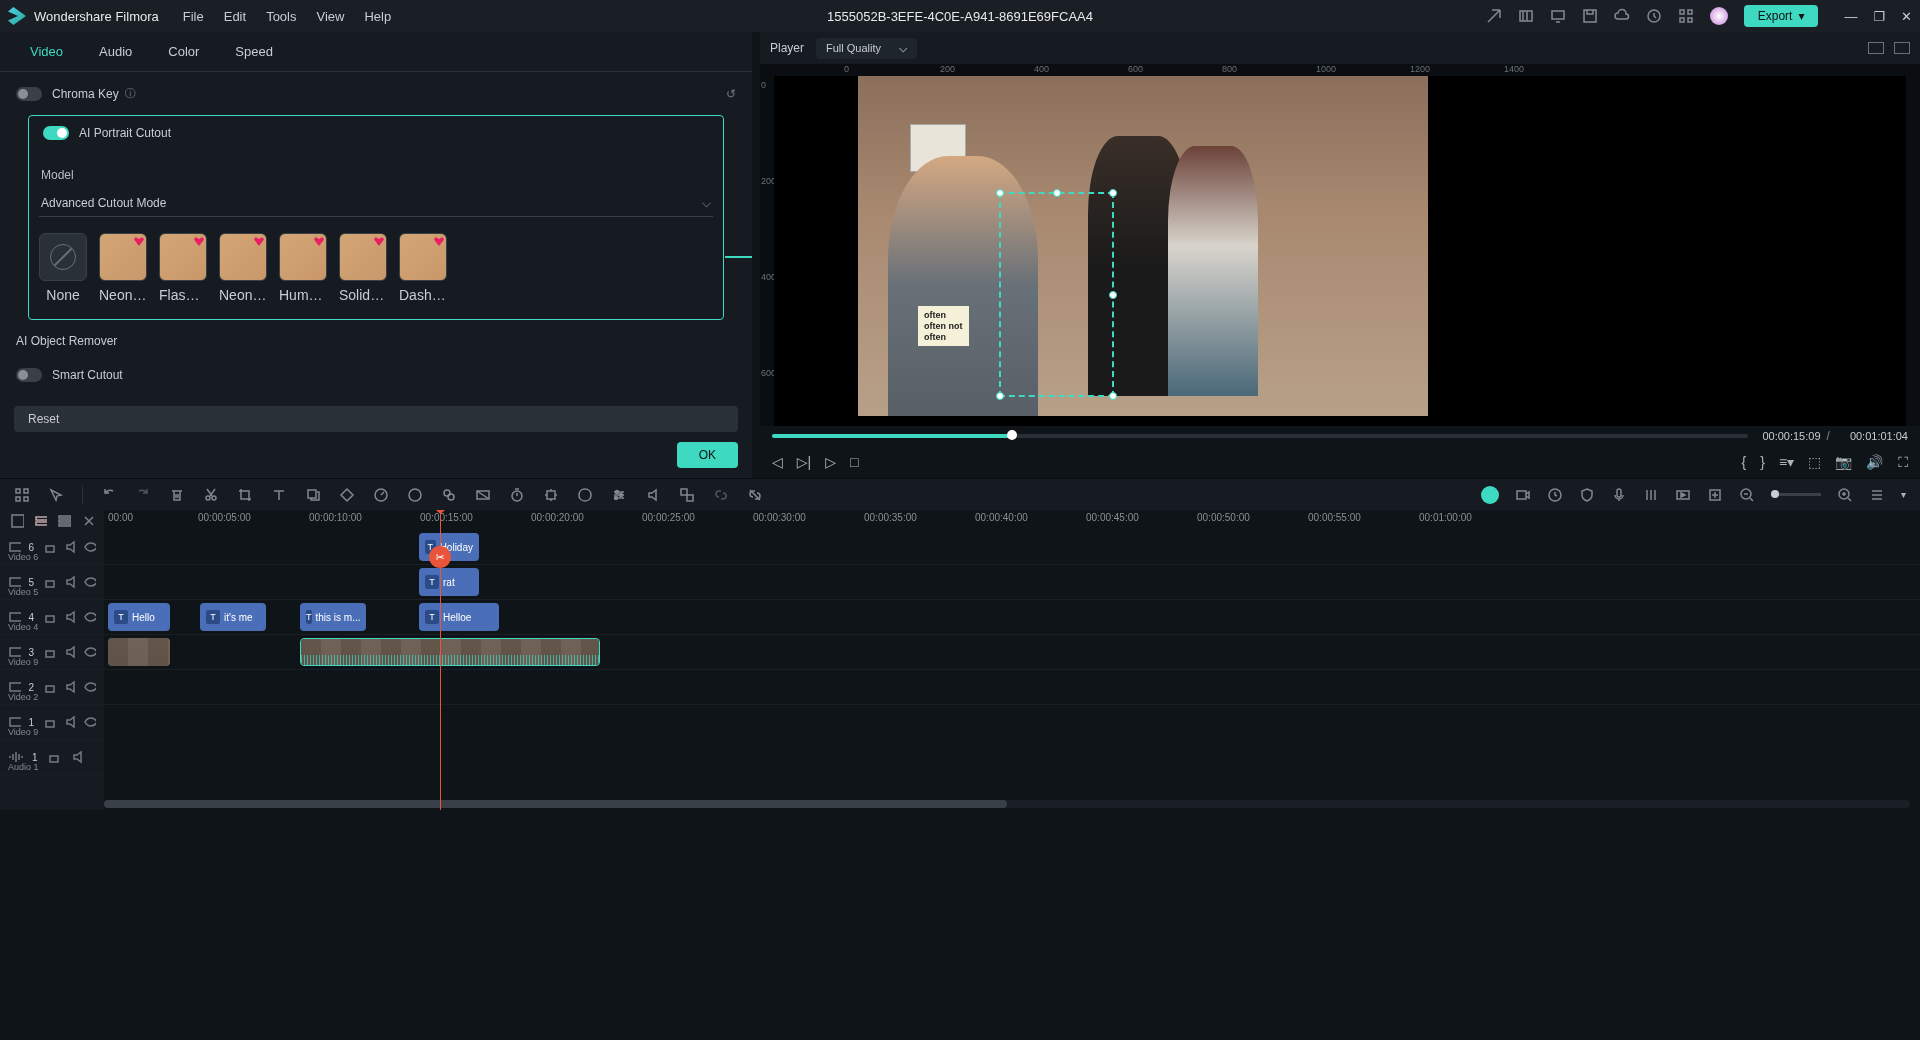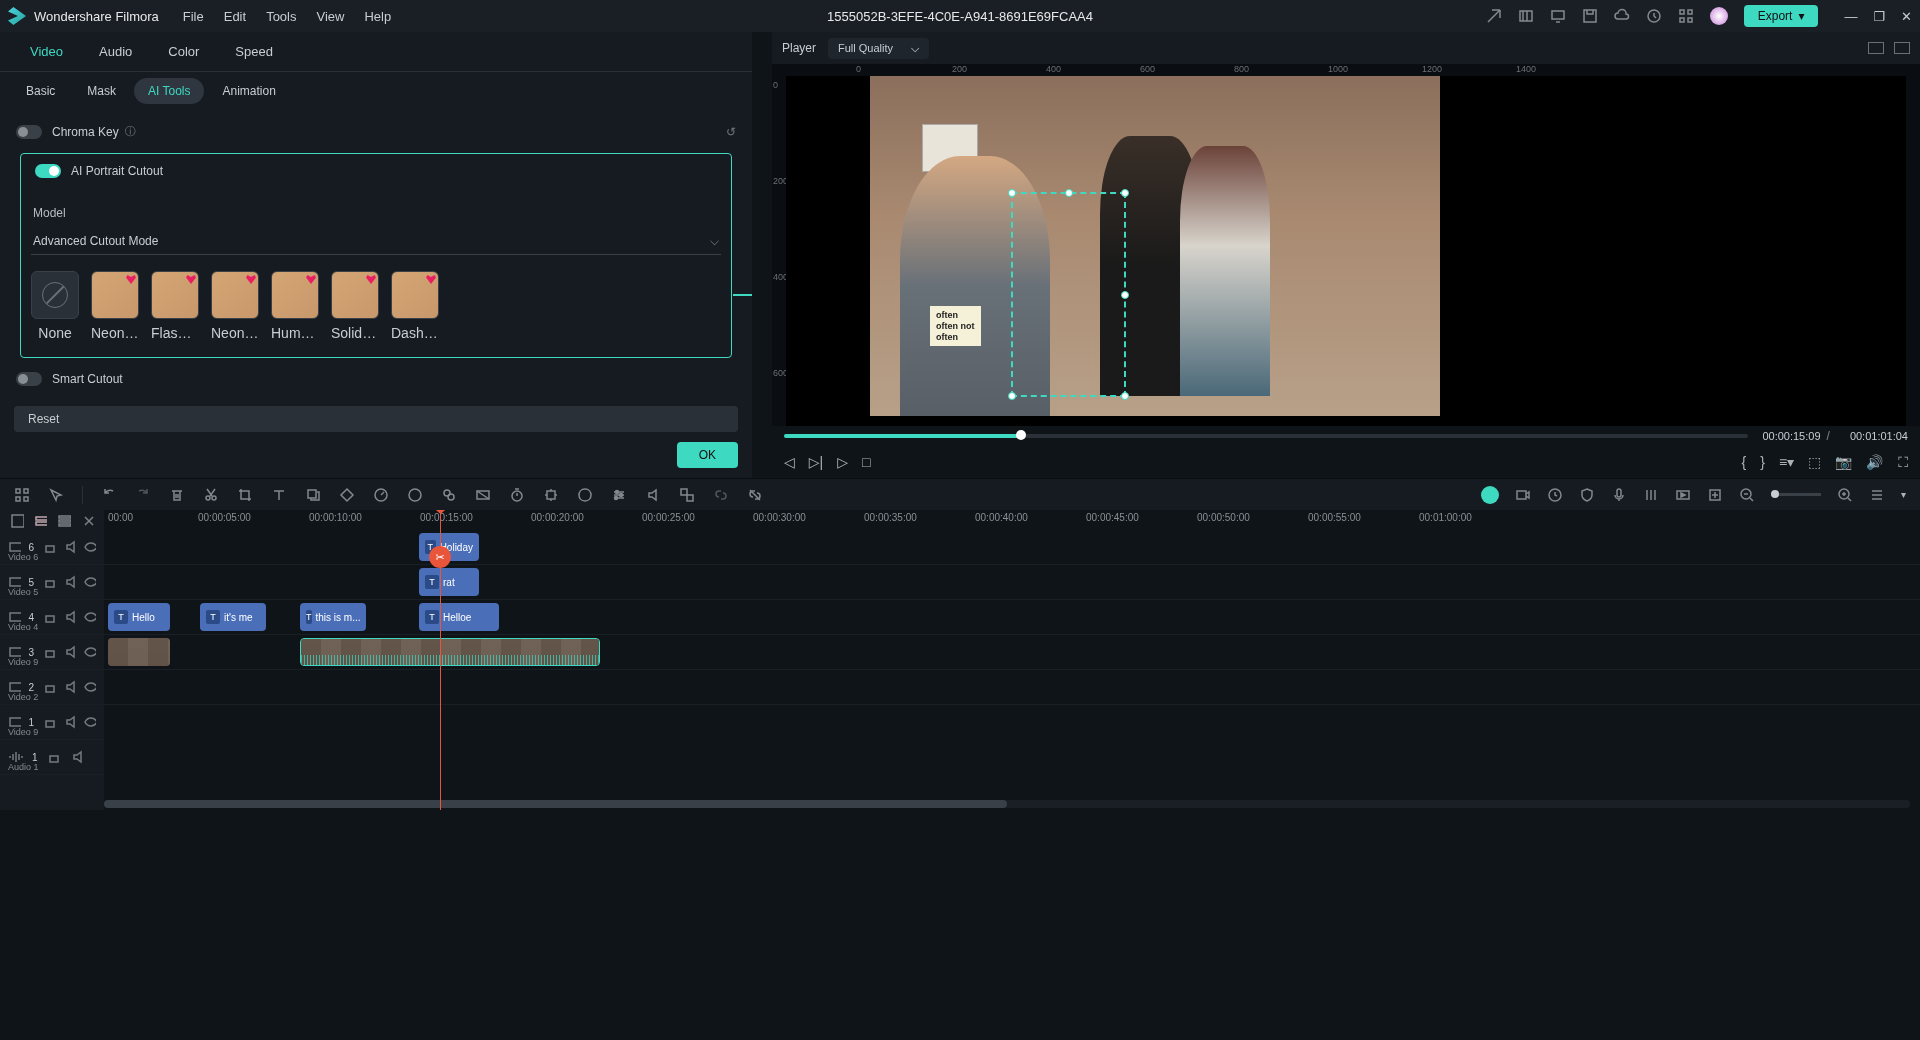--- a/index.html
+++ b/index.html
@@ -29,40 +29,40 @@
 .tool-section { padding: 4px 12px; overflow-y: auto; flex: 1; }
 .section-row { display: flex; align-items: center; padding: 10px 4px; }
 .toggle { width: 26px; height: 14px; background: #3a4048; border-radius: 7px; position: relative; margin-right: 10px; cursor: pointer; }
 .toggle::after { content: ''; width: 10px; height: 10px; background: #8a8f96; border-radius: 50%; position: absolute; top: 2px; left: 2px; }
 .toggle.on { background: #3dd9c1; }
 .toggle.on::after { left: 14px; background: #fff; }
 .section-label { font-size: 12px; }
 .help { margin-left: 6px; opacity: .5; font-size: 11px; }
 .reset-icon { margin-left: auto; opacity: .5; cursor: pointer; }
 
-.highlight-box { border: 1px solid #3dd9c1; border-radius: 4px; padding: 0 10px 16px; margin: 4px 8px; position: relative; }
+.highlight-box { border: 1px solid #3dd9c1; border-radius: 4px; padding: 0 10px 16px; margin: 4px 16px; position: relative; }
 .model-label { font-size: 12px; margin: 18px 0 8px 2px; color: #b8bdc4; }
 .model-select { background: transparent; border: none; border-bottom: 1px solid #3a4048; color: #c8cdd3; width: 100%; padding: 6px 2px; font-size: 12px; display: flex; justify-content: space-between; cursor: pointer; }
 .model-select .chev { opacity: .6; }
 .presets { display: flex; gap: 12px; margin-top: 16px; }
 .preset { width: 48px; text-align: center; }
 .preset-thumb { width: 48px; height: 48px; border-radius: 6px; background: linear-gradient(135deg,#d4a574,#c8986b); border: 1px solid #3a4048; position: relative; overflow: hidden; }
 .preset-thumb.none { background: #2a3038; display: flex; align-items: center; justify-content: center; }
 .preset-thumb.none::after { content: ''; width: 24px; height: 24px; border: 1.5px solid #6a7078; border-radius: 50%; position: absolute; }
 .preset-thumb.none::before { content: ''; width: 24px; height: 1.5px; background: #6a7078; transform: rotate(-45deg); position: absolute; }
 .preset-thumb .heart { position: absolute; top: 2px; right: 2px; width: 10px; height: 10px; background: #e91e63; clip-path: polygon(50% 100%,0 35%,15% 10%,50% 30%,85% 10%,100% 35%); }
 .preset-name { font-size: 14px; margin-top: 6px; white-space: nowrap; overflow: hidden; text-overflow: ellipsis; }
 .arrow-out { position: absolute; right: -212px; top: 140px; width: 210px; height: 2px; background: #3dd9c1; }
 .arrow-out::after { content: ''; position: absolute; right: -1px; top: -4px; border-left: 10px solid #3dd9c1; border-top: 5px solid transparent; border-bottom: 5px solid transparent; }
 
 .bottom-buttons { display: flex; padding: 10px 14px; gap: 10px; flex-direction: column; }
 .btn-reset { background: #2a3038; padding: 6px 14px; border-radius: 4px; font-size: 12px; cursor: pointer; }
 .btn-ok { background: #3dd9c1; color: #111; padding: 6px 22px; border-radius: 4px; font-size: 12px; margin-left: auto; cursor: pointer; }
 
-.right-panel { flex: 1; background: #0f1419; display: flex; flex-direction: column; margin-left: 20px; }
+.right-panel { flex: 1; background: #0f1419; display: flex; flex-direction: column; margin-left: 8px; }
 .player-header { height: 32px; display: flex; align-items: center; padding: 0 10px; gap: 12px; background: #161b22; }
 .player-label { font-size: 12px; }
 .quality-select { background: #1f252d; padding: 4px 10px; border-radius: 4px; font-size: 11px; display: flex; align-items: center; gap: 18px; cursor: pointer; }
 .player-header-right { margin-left: auto; display: flex; gap: 10px; }
 .phr-icon { width: 16px; height: 12px; border: 1px solid #6a7078; cursor: pointer; }
 
 .ruler-h { height: 12px; background: #0a0d11; position: relative; font-size: 9px; color: #6a7078; }
 .ruler-h span { position: absolute; top: 0; }
 .preview-area { flex: 1; position: relative; background: #0a0d11; display: flex; }
 .ruler-v { width: 14px; background: #0a0d11; position: relative; font-size: 9px; color: #6a7078; }
@@ -186,26 +186,20 @@
 </div>
 
 <div class="workspace">
 
   <div class="left-panel">
     <div class="tab-row1">
       <div class="tab active">Video</div>
       <div class="tab">Audio</div>
       <div class="tab">Color</div>
       <div class="tab">Speed</div>
-    </div>
-    <div class="tab-row2">
-      <div class="subtab">Basic</div>
-      <div class="subtab">Mask</div>
-      <div class="subtab active">AI Tools</div>
-      <div class="subtab">Animation</div>
     </div>
 
     <div class="tool-section">
       <div class="section-row">
         <div class="toggle"></div>
         <span class="section-label">Chroma Key</span>
         <span class="help">ⓘ</span>
         <span class="reset-icon">↺</span>
       </div>
 
@@ -258,25 +252,25 @@
               <div class="preset-thumb">
                 <div class="heart"></div>
               </div>
               <div class="preset-name">Dashed ...</div>
             </div>
         </div>
         <div class="arrow-out"></div>
       </div>
 
       <div class="section-row">
+        <span class="section-label">AI Object Remover</span>
+      </div>
+      <div class="section-row">
         <div class="toggle"></div>
         <span class="section-label">Smart Cutout</span>
-      </div>
-      <div class="section-row">
-        <span class="section-label">AI Object Remover</span>
       </div>
       <div class="section-row">
         
         
         
       </div>
     </div>
 
     <div class="bottom-buttons">
       <div class="btn-reset">Reset</div>

